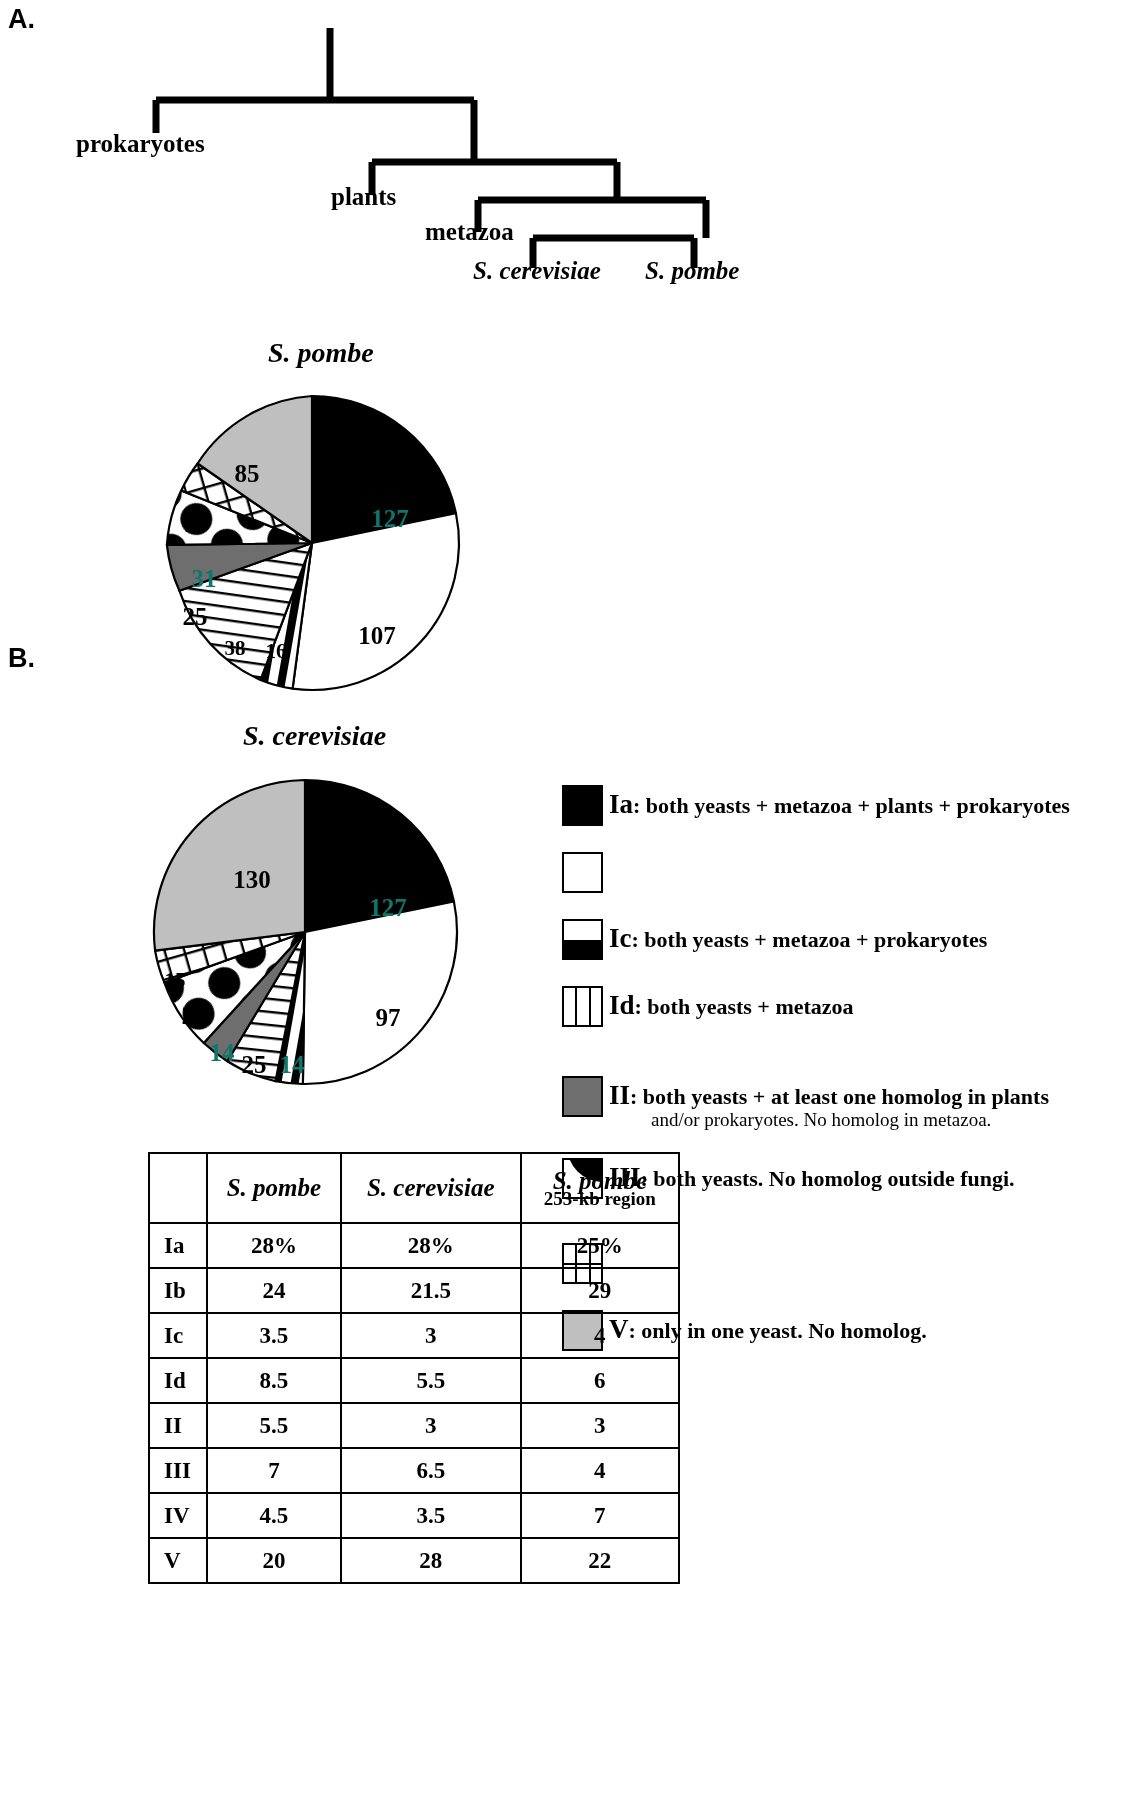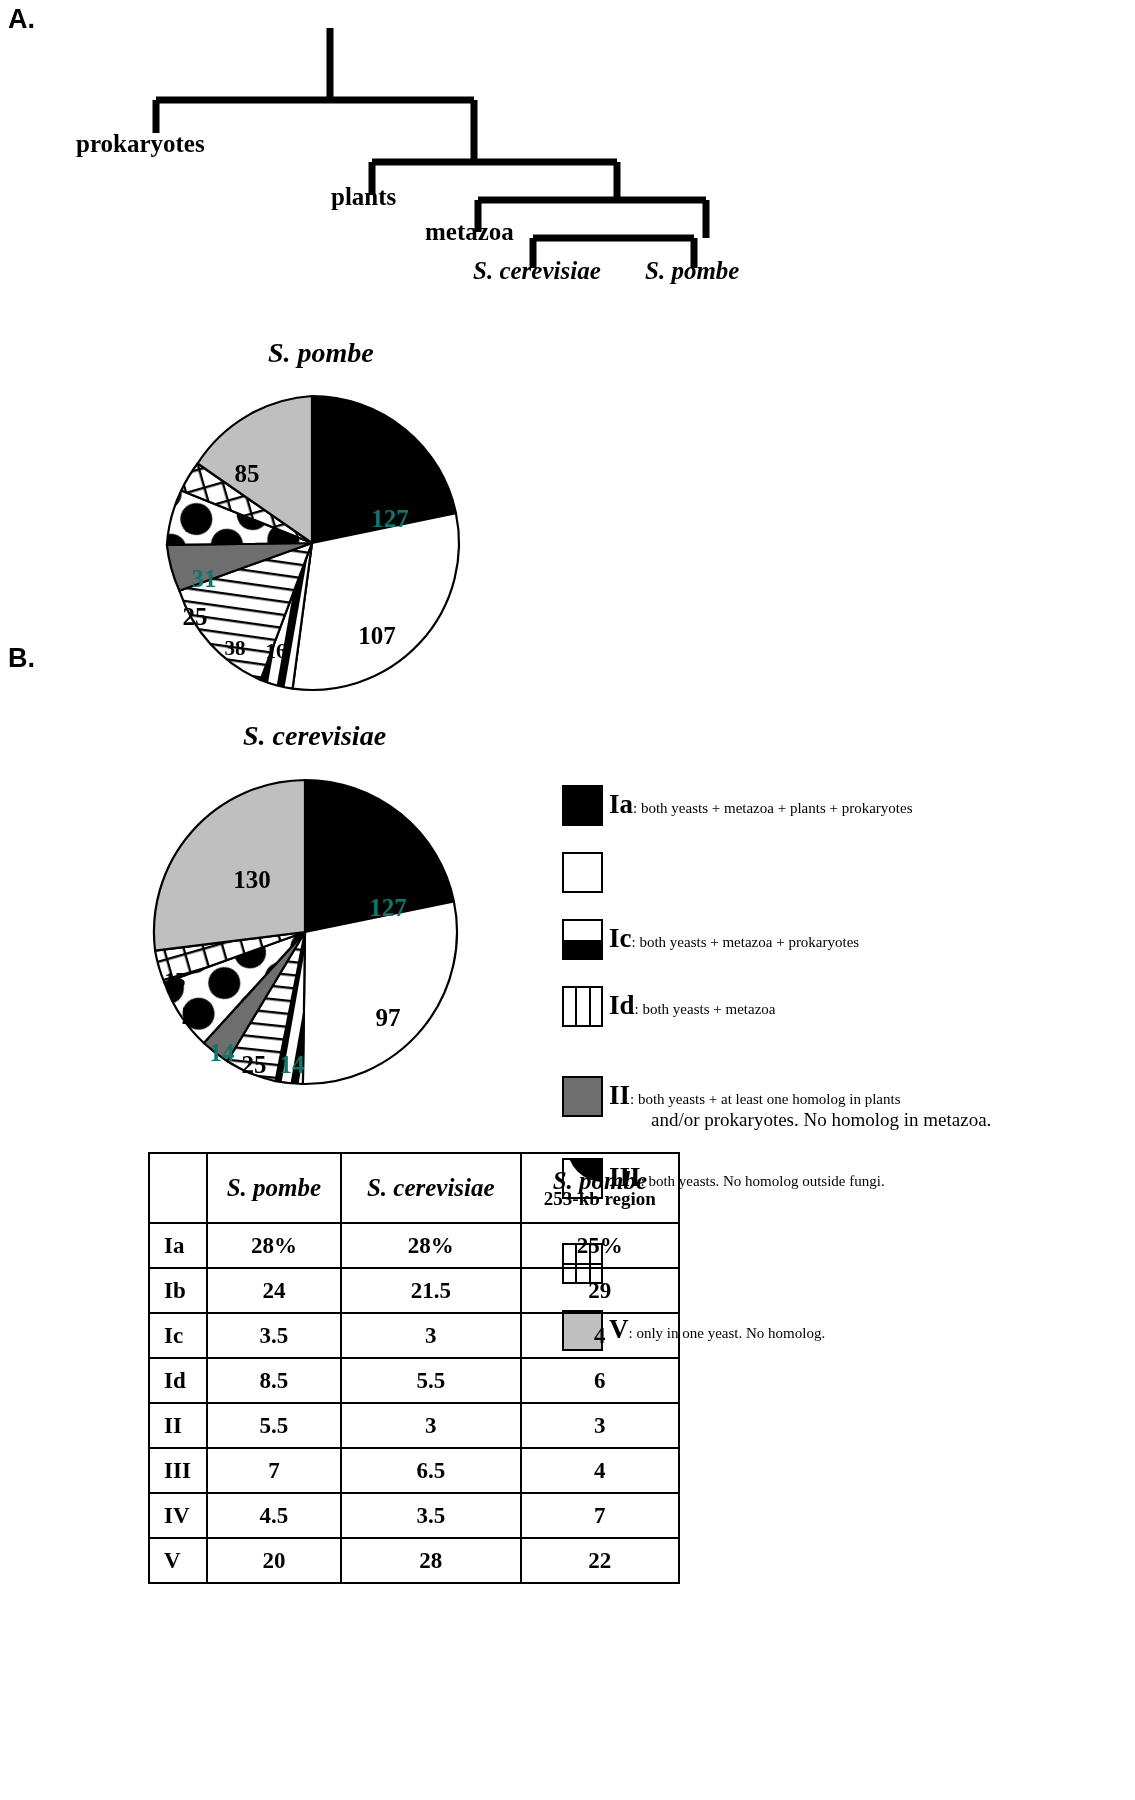--- a/index.html
+++ b/index.html
@@ -134,22 +134,22 @@
   .legend-text {
     margin-left: 6px;
     font-family: "Liberation Serif", serif;
     font-weight: bold;
   }
   .legend-roman {
     font-size: 27px;
     font-weight: bold;
   }
   .legend-desc {
-    font-size: 15px;
-    font-weight: normal;
+    font-size: 22px;
+    font-weight: bold;
   }
   .legend-line2 {
     display: block;
     font-size: 19px;
     font-weight: normal;
     margin-left: 42px;
     margin-top: -2px;
   }
   .legend-body { padding-top: 6px; }
 

